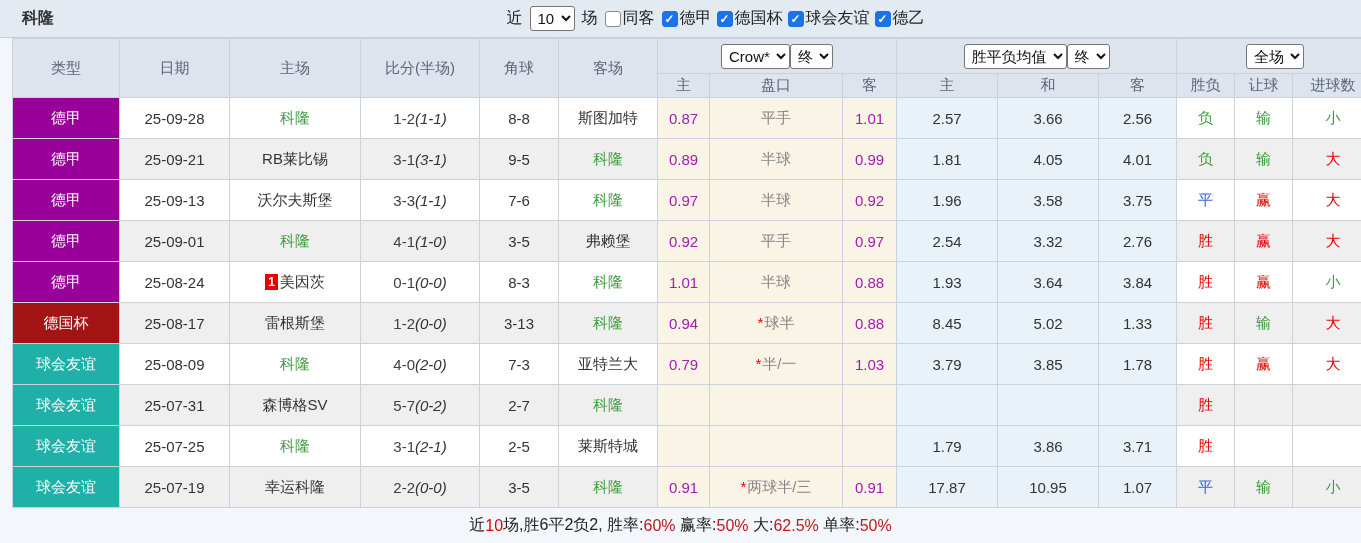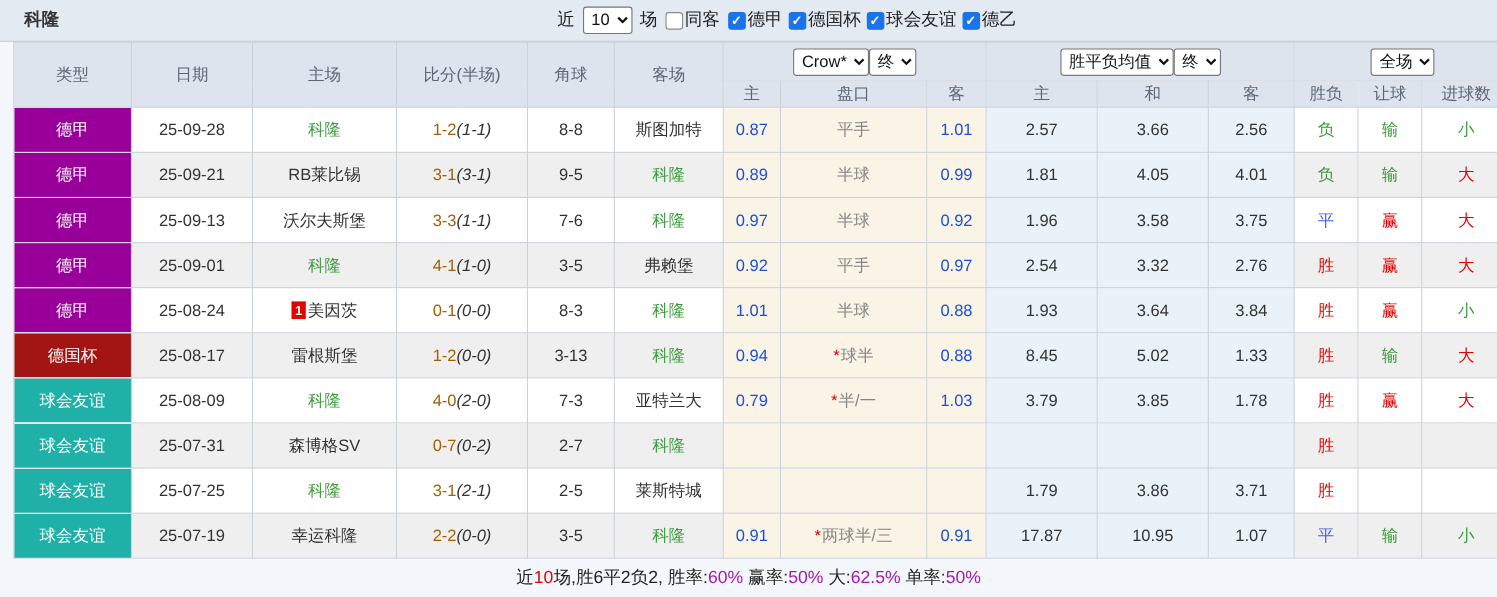--- a/index.html
+++ b/index.html
@@ -18,38 +18,38 @@
 
   
   table { border-collapse: collapse; table-layout: fixed; width: 1361px; background: #fff; font-size: 15px; color: #333; margin-left: 12px; }
   th, td { border: 1px solid #ccd2da; text-align: center; vertical-align: middle; padding: 0; overflow: hidden; white-space: nowrap; }
   thead th { background: #dde4ee; color: #5c6675; font-weight: normal; font-size: 15px; }
   thead tr.groups { height: 35px; }
   thead tr.subs { height: 24px; }
   .selwrap { display: inline-flex; align-items: center; justify-content: center; gap: 0; }
   tbody tr { height: 41px; }
   tbody tr:nth-child(even) td { background: #efefef; }
-  td.ah { background: #faf4e7 !important; color: #1d4ed8; }
+  td.ah { background: #faf4e7 !important; color: #a21caf; }
   td.avg { background: #e9f2f8 !important; color: #333; }
   td.type { color: #fff; }
   td.type-league { background: #990099 !important; }
   td.type-cup { background: #a31515 !important; }
   td.type-friendly { background: #1fb0a8 !important; }
   td.team { color: #333; cursor: pointer; }
   td.team.self { color: #3c9a3c; }
-  .sred { color: #a16207; }
+  .sred { color: #404040; }
   .shalf { color: #333; font-style: italic; }
   .badge { display: inline-block; background: #e60000; color: #fff; font-size: 12px; line-height: 16px; padding: 0 3px; margin-right: 2px; font-weight: bold; vertical-align: 1px; }
   .star { color: #e60000; margin-right: 1px; }
   td.line-cell { color: #858585; }
   .tone-red { color: #e60000; }
   .tone-green { color: #3c9a3c; }
   .tone-blue { color: #3d5be8; }
   .tone-dark { color: #222; }
-  .tone-link { color: #a21caf; }
+  .tone-link { color: #b91c1c; }
 
   
   .summary { height: 35px; display: flex; align-items: center; justify-content: center; font-size: 16px; background: #f3f6fa; }
   .summary span { white-space: pre; }
 </style>
 </head>
 <body>
 
 <div class="page">
 
@@ -257,21 +257,21 @@
           <td class="avg">3.85</td>
           <td class="avg">1.78</td>
           <td class="tone-red">胜</td>
           <td class="tone-red">赢</td>
           <td class="tone-red">大</td>
         </tr>
         <tr>
           <td class="type type-friendly">球会友谊</td>
           <td class="date">25-07-31</td>
           <td class="team">森博格SV</td>
-          <td class="score"><span class="sred">0-7</span><span class="shalf">(0-2)</span></td>
+          <td class="score"><span class="sred">5-7</span><span class="shalf">(0-2)</span></td>
           <td class="corner">2-7</td>
           <td class="team self">科隆</td>
           <td class="ah"></td>
           <td class="ah line-cell"></td>
           <td class="ah"></td>
           <td class="avg"></td>
           <td class="avg"></td>
           <td class="avg"></td>
           <td class="tone-red">胜</td>
           <td class="tone-dark"></td>

